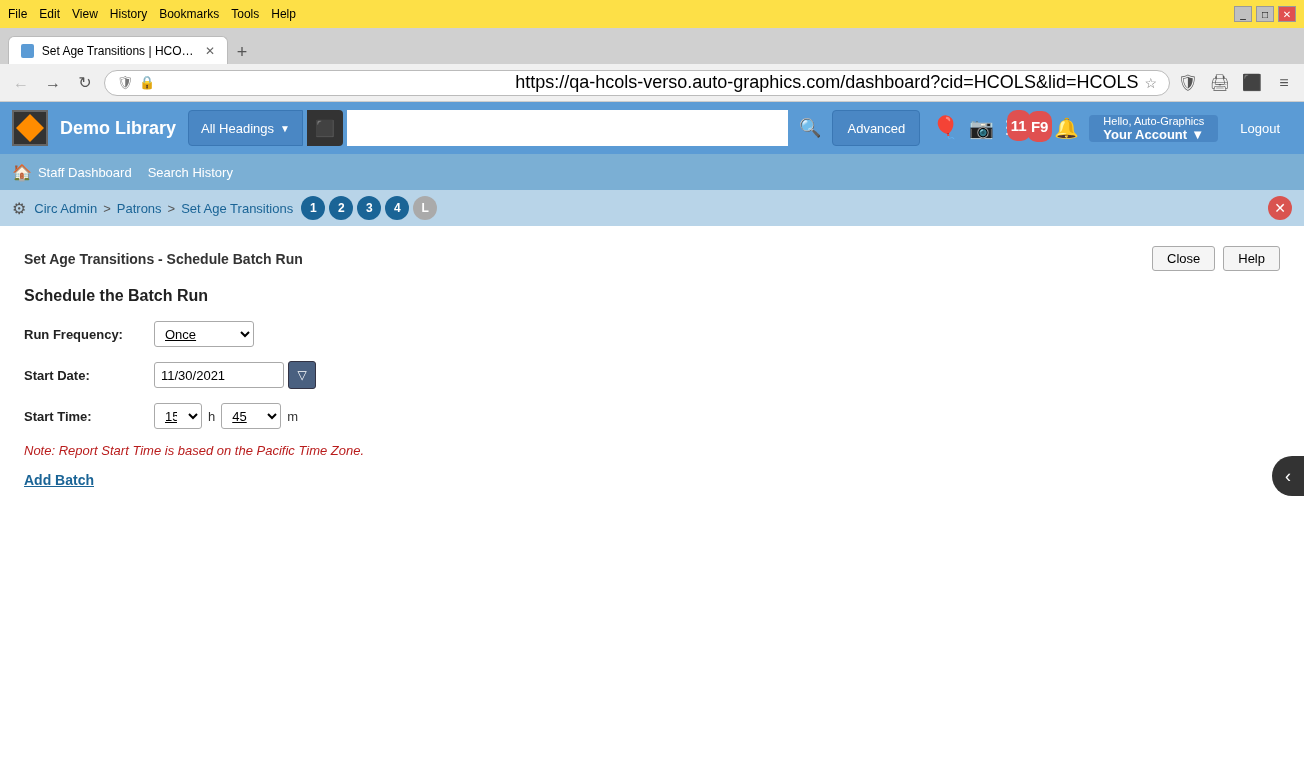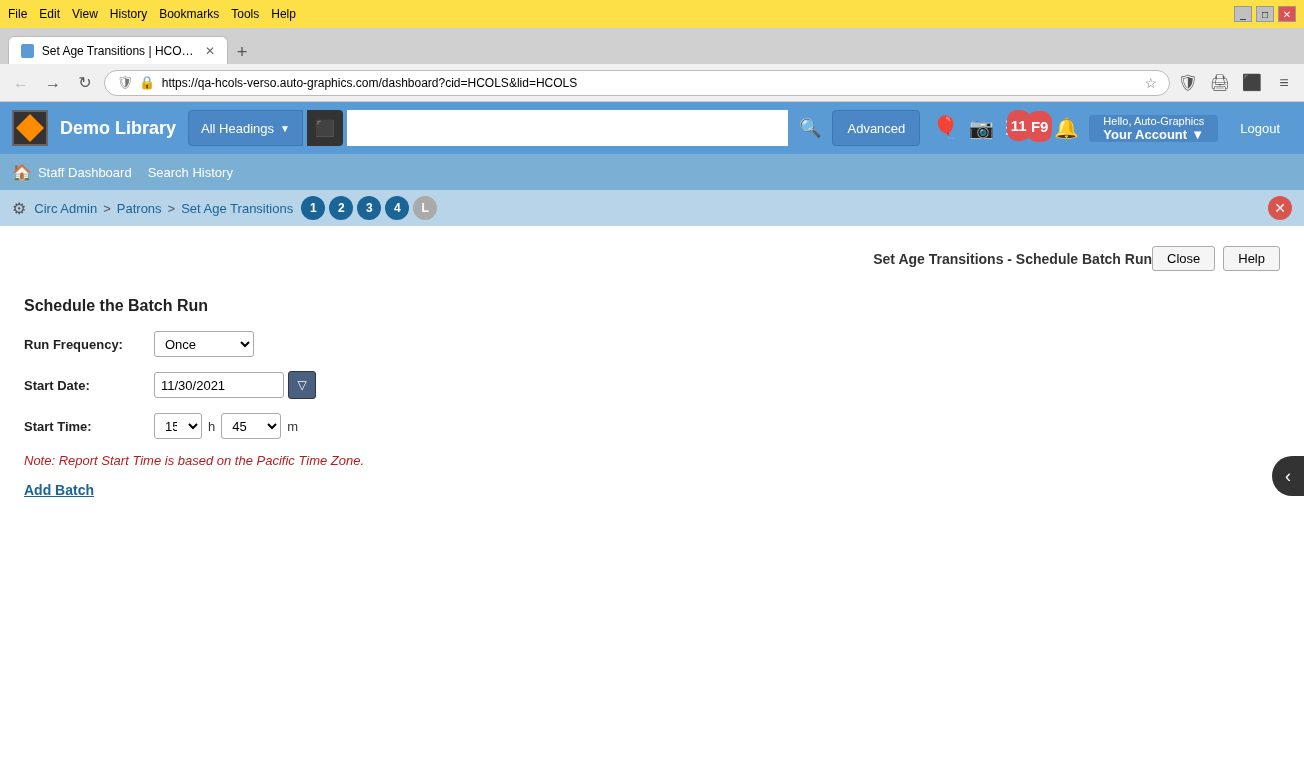--- a/index.html
+++ b/index.html
@@ -58,31 +58,31 @@
     .breadcrumb-link { color: #1a6496; cursor: pointer; }
     .breadcrumb-sep { color: #555; }
     .step-btns { display: flex; gap: 4px; }
     .step-btn { width: 24px; height: 24px; border-radius: 50%; border: none; color: white; font-size: 12px; font-weight: bold; cursor: pointer; display: flex; align-items: center; justify-content: center; }
     .step-btn.blue { background: #1a6496; }
     .step-btn.gray { background: #aaa; }
     .close-x { width: 24px; height: 24px; border-radius: 50%; background: #d9534f; border: none; color: white; font-size: 14px; cursor: pointer; display: flex; align-items: center; justify-content: center; }
 
     
     .main-content { padding: 20px 24px; background: white; min-height: 500px; position: relative; }
-    .page-title-bar { display: flex; align-items: center; justify-content: flex-end; margin-bottom: 6px; }
+    .page-title-bar { display: flex; align-items: center; justify-content: space-between; margin-bottom: 6px; }
     .page-subtitle { font-size: 14px; font-weight: bold; color: #333; }
     .action-btns { display: flex; gap: 8px; }
     .action-btn { padding: 4px 14px; border: 1px solid #aaa; background: #f5f5f5; cursor: pointer; border-radius: 3px; font-size: 13px; }
 
-    .form-section { margin-top: 26px; }
+    .form-section { margin-top: 16px; }
     .form-title { font-size: 16px; font-weight: bold; color: #222; margin-bottom: 16px; }
     .form-row { display: flex; align-items: center; margin-bottom: 14px; }
     .form-label { font-size: 13px; font-weight: bold; color: #222; min-width: 130px; }
     .form-control { height: 26px; border: 1px solid #aaa; border-radius: 3px; padding: 0 6px; font-size: 13px; background: white; }
-    select.form-control { padding-right: 8px; cursor: pointer; }
+    select.form-control { padding-right: 8px; cursor: pointer; text-decoration: underline; }
     .date-input { width: 130px; }
     .cal-btn { width: 28px; height: 28px; background: #4a6080; border: 1px solid #334; color: white; cursor: pointer; display: flex; align-items: center; justify-content: center; font-size: 12px; border-radius: 3px; margin-left: 4px; }
     .time-row { display: flex; align-items: center; gap: 6px; }
     .time-unit { font-size: 13px; color: #333; }
     .note-text { color: #b91c1c; font-style: italic; font-size: 13px; margin-top: 4px; margin-bottom: 14px; }
     .add-batch-link { color: #1a6496; font-weight: bold; text-decoration: underline; cursor: pointer; font-size: 14px; }
 
     .back-arrow { position: absolute; right: 0; top: 50%; transform: translateY(-50%); background: #333; color: white; border: none; width: 32px; height: 40px; font-size: 18px; cursor: pointer; display: flex; align-items: center; justify-content: center; border-radius: 20px 0 0 20px; }
 
     .logo-img { width: 36px; height: 36px; background: #333; display: flex; align-items: center; justify-content: center; border: 2px solid #666; }
@@ -121,21 +121,21 @@
     <div class="tab-new">+</div>
   </div>
 
   <div class="nav-bar">
     <button class="nav-btn disabled">←</button>
     <button class="nav-btn">→</button>
     <button class="nav-btn">↻</button>
     <div class="address-bar">
       <span style="color:#777;font-size:13px;">🛡</span>
       <span style="color:#777;font-size:13px;">🔒</span>
-      <input type="text" style="flex: 1 1 0%; border: none; outline: none; font-size: 12px;" value="https://qa-hcols-verso.auto-graphics.com/dashboard?cid=HCOLS&amp;lid=HCOLS">
+      <input type="text" style="flex: 1 1 0%; border: none; outline: none; font-size: 18px; text-align: right;" value="https://qa-hcols-verso.auto-graphics.com/dashboard?cid=HCOLS&amp;lid=HCOLS">
       <span style="color:#777;font-size:14px;">☆</span>
     </div>
     <div class="browser-right-icons">
       <div class="br-icon">🛡</div>
       <div class="br-icon">🖨</div>
       <div class="br-icon" style="color:#e05050;">⬛</div>
       <div class="br-icon">≡</div>
     </div>
   </div>
 </div>

